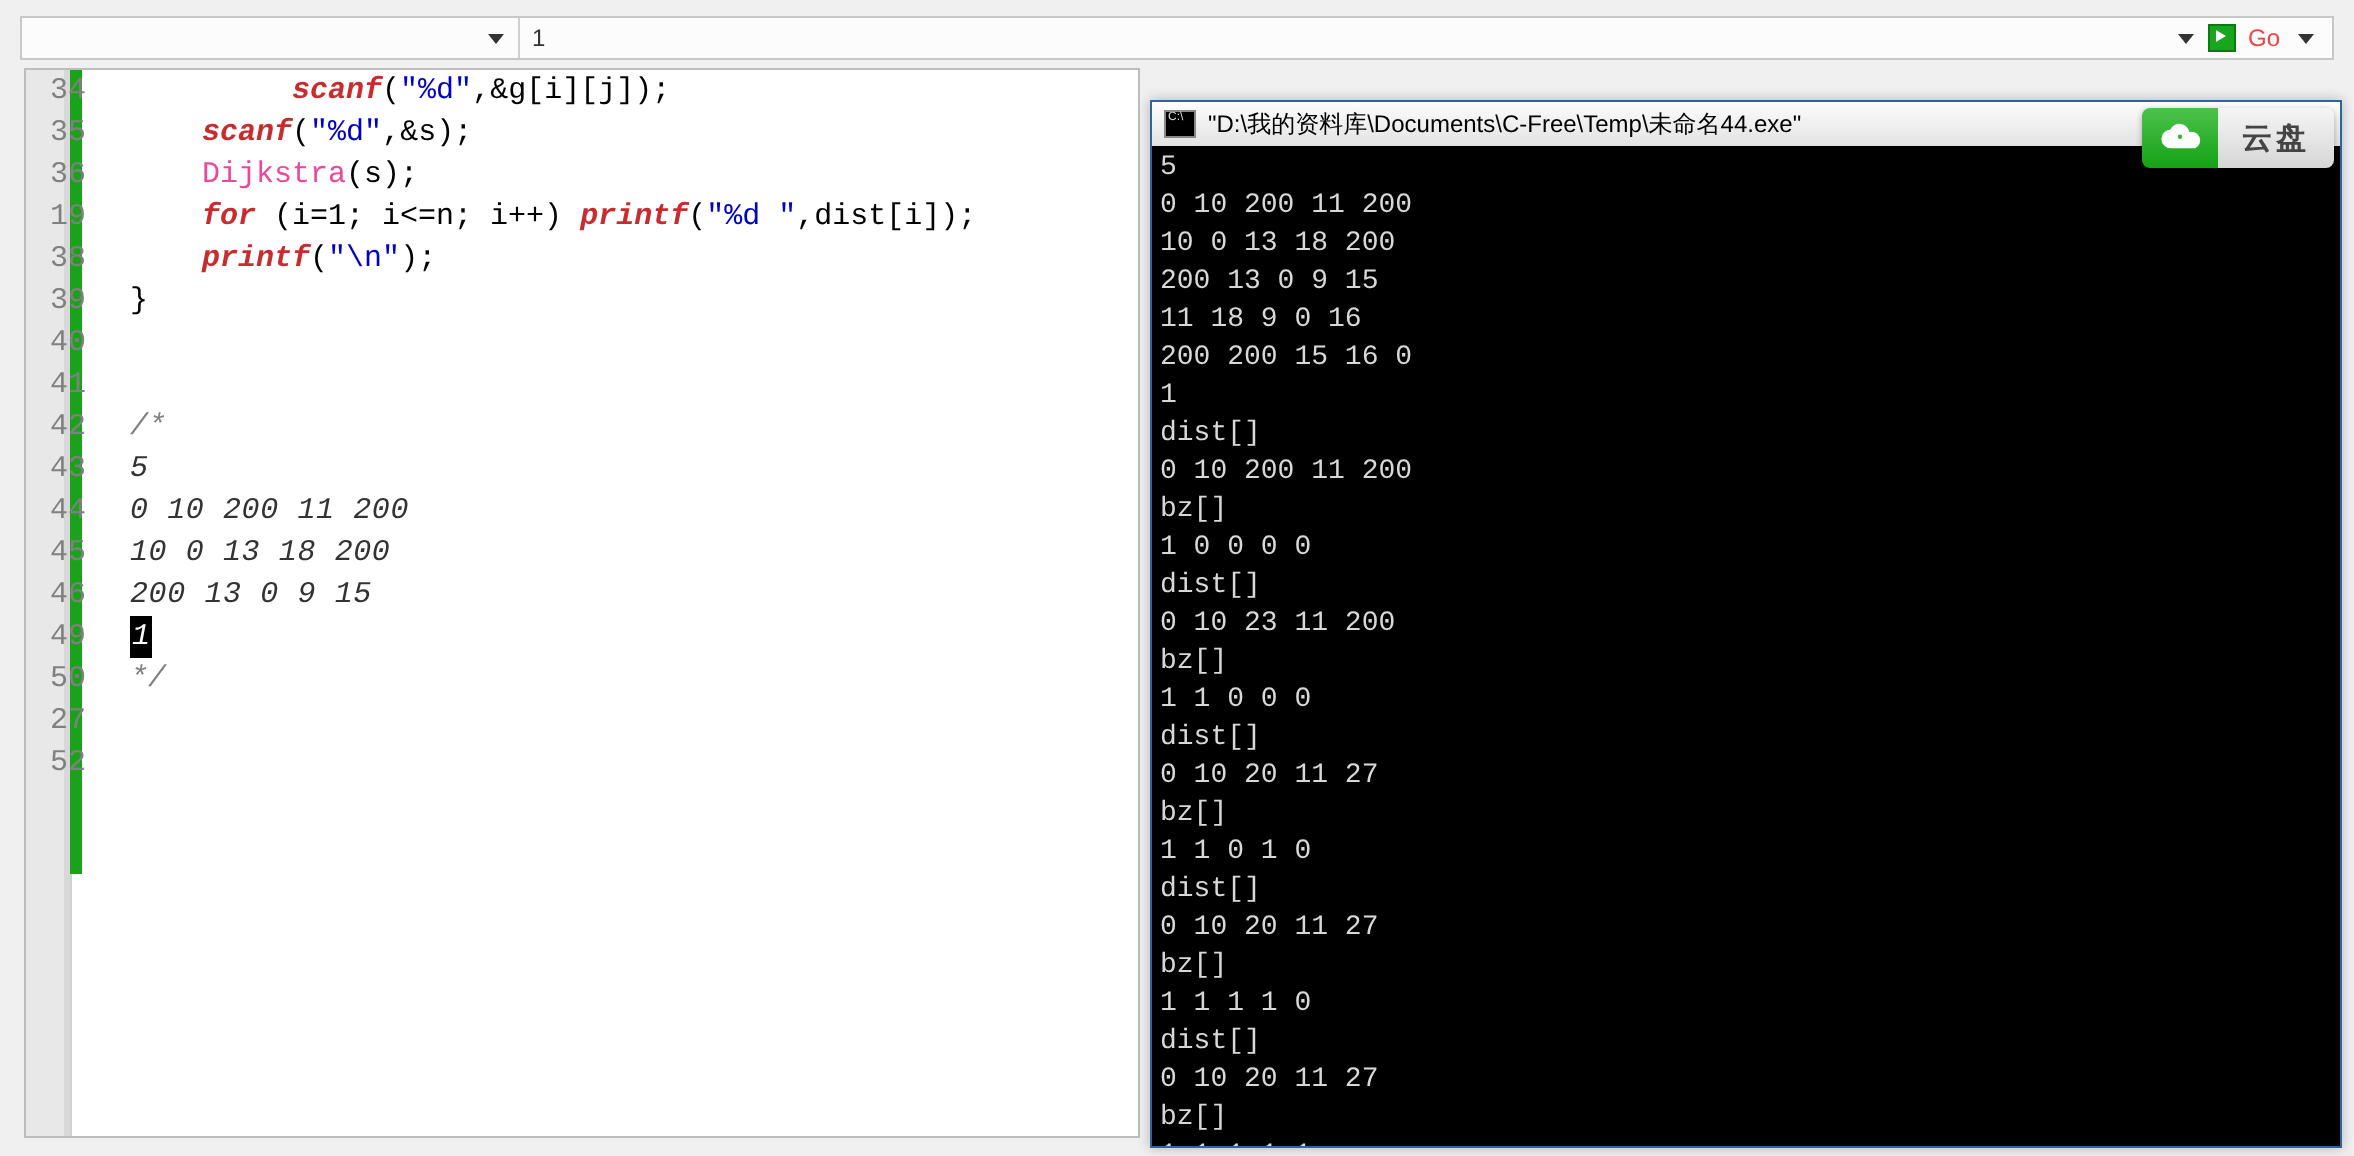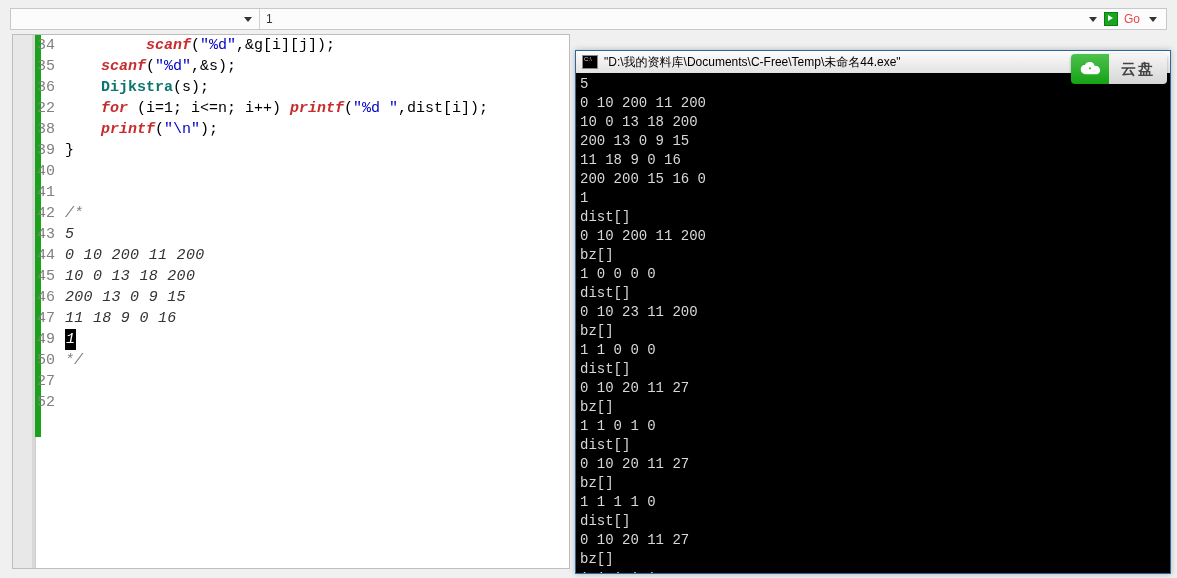--- a/index.html
+++ b/index.html
@@ -56,27 +56,27 @@
     background: #1aa31a;
   }
   .code-lines {
     position: absolute; left: 0; top: 0; right: 0;
     font-family: Consolas, "Courier New", monospace;
     font-size: 15px;
     line-height: 21px;
   }
   .line { height: 21px; white-space: pre; position: relative; }
   .ln {
-    display: inline-block; width: 52px; text-align: right; padding-right: 10px;
+    display: inline-block; width: 52px; text-align: center; padding-right: 10px;
     color: #808080; background: transparent; box-sizing: border-box;
   }
   .code { display: inline-block; }
   
   .kw { color: #c72c2f; font-weight: bold; font-style: italic; }   
-  .fn { color: #0f766e; font-weight: bold; }
+  .fn { color: #ec4899; font-weight: normal; }
   .str { color: #0000c8; }
   .cmt { color: #808080; font-style: italic; }
   .ital { font-style: italic; color:#333; letter-spacing: 0.3px;}
   .hl-red { position: absolute; left: 28px; right: 0; top: 0; bottom: 0; background: #ff0000; z-index: -1; }
   .cursor-red { display:inline-block; background:#000; color:#fff; padding:0 1px; font-style:italic;}
   
   .console {
     position: absolute;
     top: 50px; left: 575px; width: 596px; height: 524px;
     background: #000;
@@ -155,31 +155,30 @@
     </div>
   </div>
 
   <div class="editor-wrap">
     <div class="gutter-strip"></div>
     <div class="gutter-green"></div>
     <div class="code-lines" id="code-lines">
         <div class="line"><span class="ln">34</span><span class="code">         <span class="kw">scanf</span>(<span class="str">"%d"</span>,&amp;g[i][j]);</span></div>
         <div class="line"><span class="ln">35</span><span class="code">    <span class="kw">scanf</span>(<span class="str">"%d"</span>,&amp;s);</span></div>
         <div class="line"><span class="ln">36</span><span class="code">    <span class="fn">Dijkstra</span>(s);</span></div>
-        <div class="line"><span class="ln">22</span><span class="code">    <span class="kw">for</span> (i=1; i&lt;=n; i++) <span class="kw">printf</span>(<span class="str">"%d "</span>,dist[i]);</span></div>
+        <div class="line"><span class="ln">19</span><span class="code">    <span class="kw">for</span> (i=1; i&lt;=n; i++) <span class="kw">printf</span>(<span class="str">"%d "</span>,dist[i]);</span></div>
         <div class="line"><span class="ln">38</span><span class="code">    <span class="kw">printf</span>(<span class="str">"\n"</span>);</span></div>
         <div class="line"><span class="ln">39</span><span class="code">}</span></div>
         <div class="line"><span class="ln">40</span><span class="code"></span></div>
         <div class="line"><span class="ln">41</span><span class="code"></span></div>
         <div class="line"><span class="ln">42</span><span class="code"><span class="cmt">/*</span></span></div>
         <div class="line"><div class="hl-red"></div><span class="ln">43</span><span class="code"><span class="ital">5</span></span></div>
         <div class="line"><div class="hl-red"></div><span class="ln">44</span><span class="code"><span class="ital">0 10 200 11 200</span></span></div>
         <div class="line"><div class="hl-red"></div><span class="ln">45</span><span class="code"><span class="ital">10 0 13 18 200</span></span></div>
         <div class="line"><div class="hl-red"></div><span class="ln">46</span><span class="code"><span class="ital">200 13 0 9 15</span></span></div>
-        <div class="line"><div class="hl-red"></div><span class="ln">47</span><span class="code"><span class="ital">11 18 9 0 16</span></span></div>
         <div class="line"><div class="hl-red"></div><span class="ln">49</span><span class="code"><span class="cursor-red">1</span></span></div>
         <div class="line"><span class="ln">50</span><span class="code"><span class="cmt">*/</span></span></div>
         <div class="line"><span class="ln">27</span><span class="code"></span></div>
         <div class="line"><span class="ln">52</span><span class="code"></span></div>
       </div>
   </div>
 
   <div class="console">
     <div class="title-bar">
       <span class="cmd-icon"></span>

